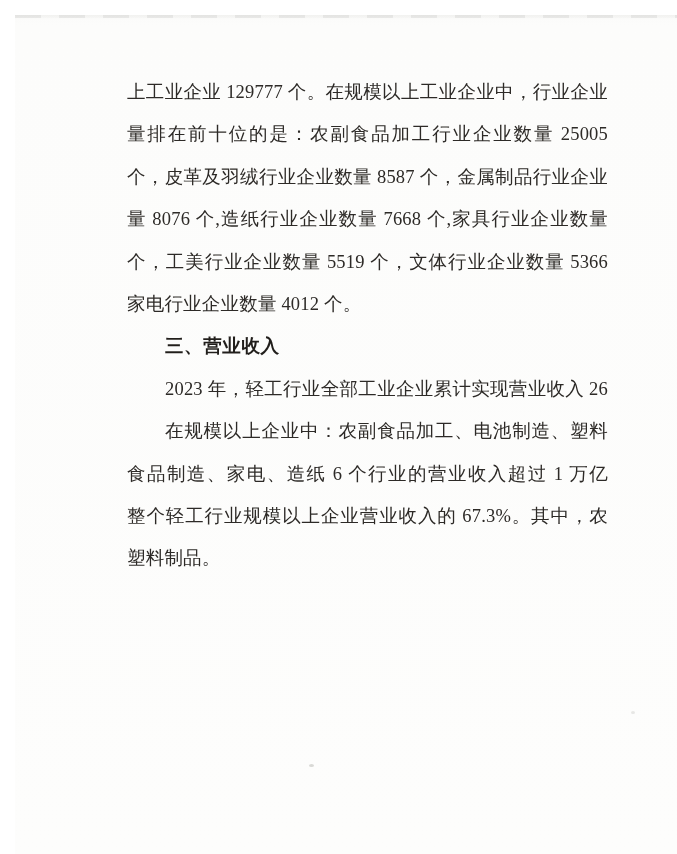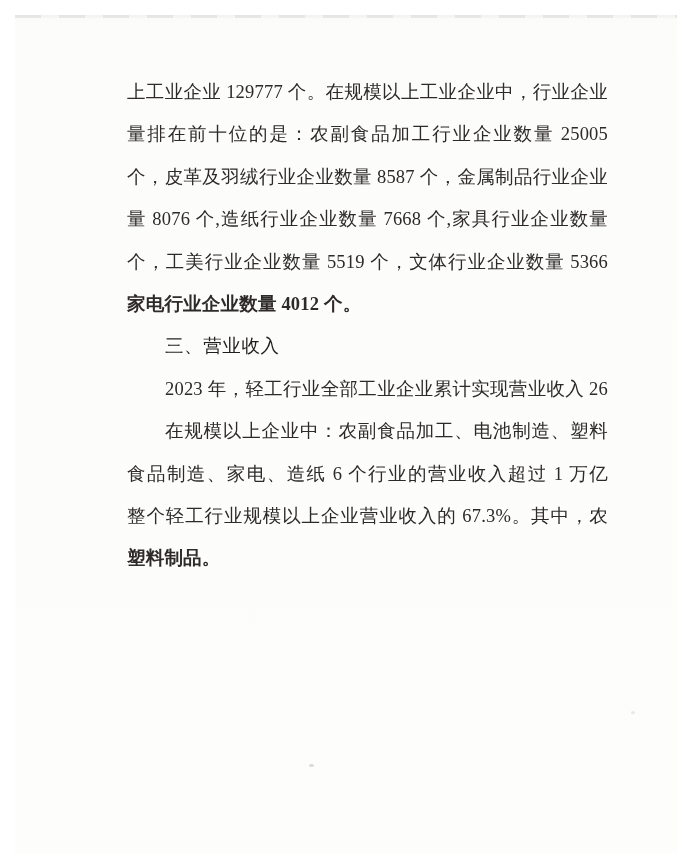--- a/index.html
+++ b/index.html
@@ -48,29 +48,28 @@
     overflow: hidden;
     text-align: justify;
     text-align-last: justify;
     white-space: normal;
   }
 
   
   .line.end {
     text-align: left;
     text-align-last: left;
-    font-weight: bold;
   }
 
   
   .line.indent { text-indent: 38px; }
 
   
   .line.heading {
-    font-weight: normal;
+    font-weight: bold;
     color: #211e1b;
     letter-spacing: 0.6px;
   }
 
   .page-number {
     position: absolute;
     left: 0;
     top: 831px;
     width: 100%;
     text-align: center;

